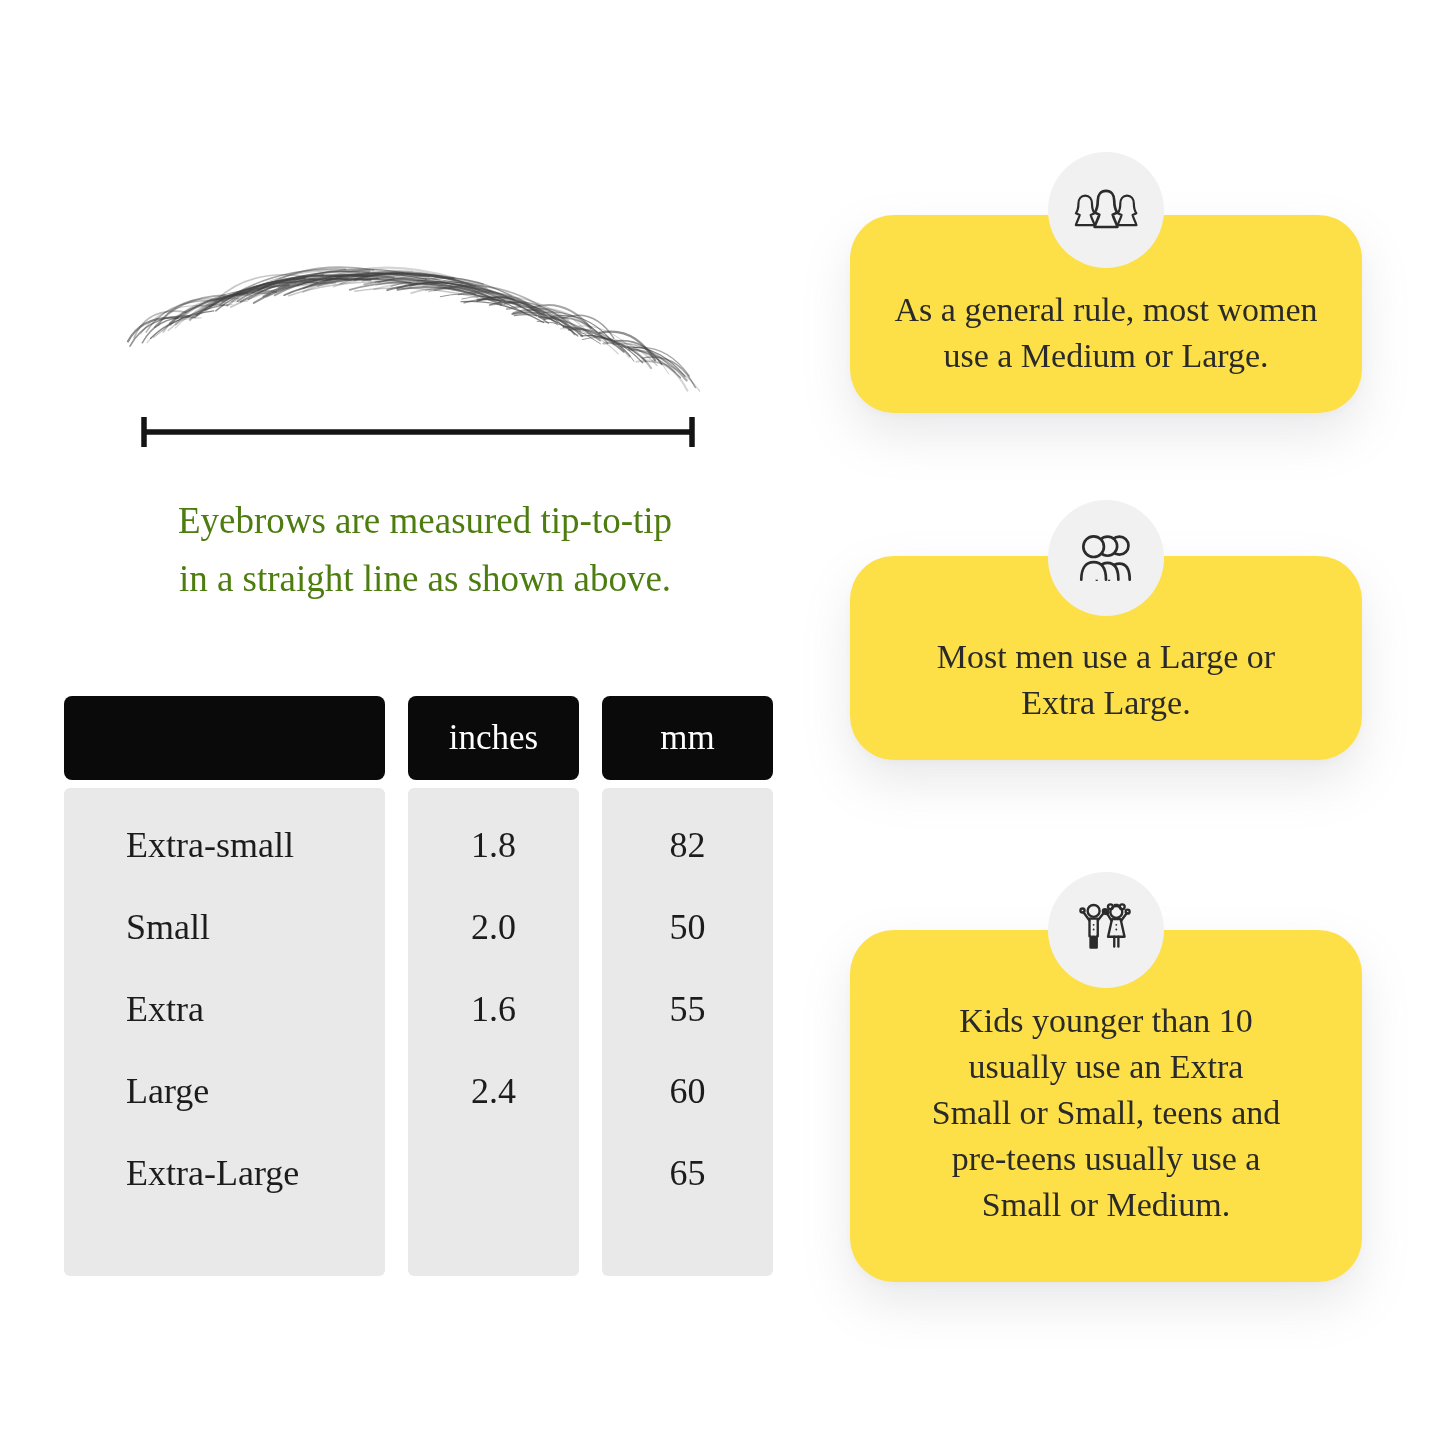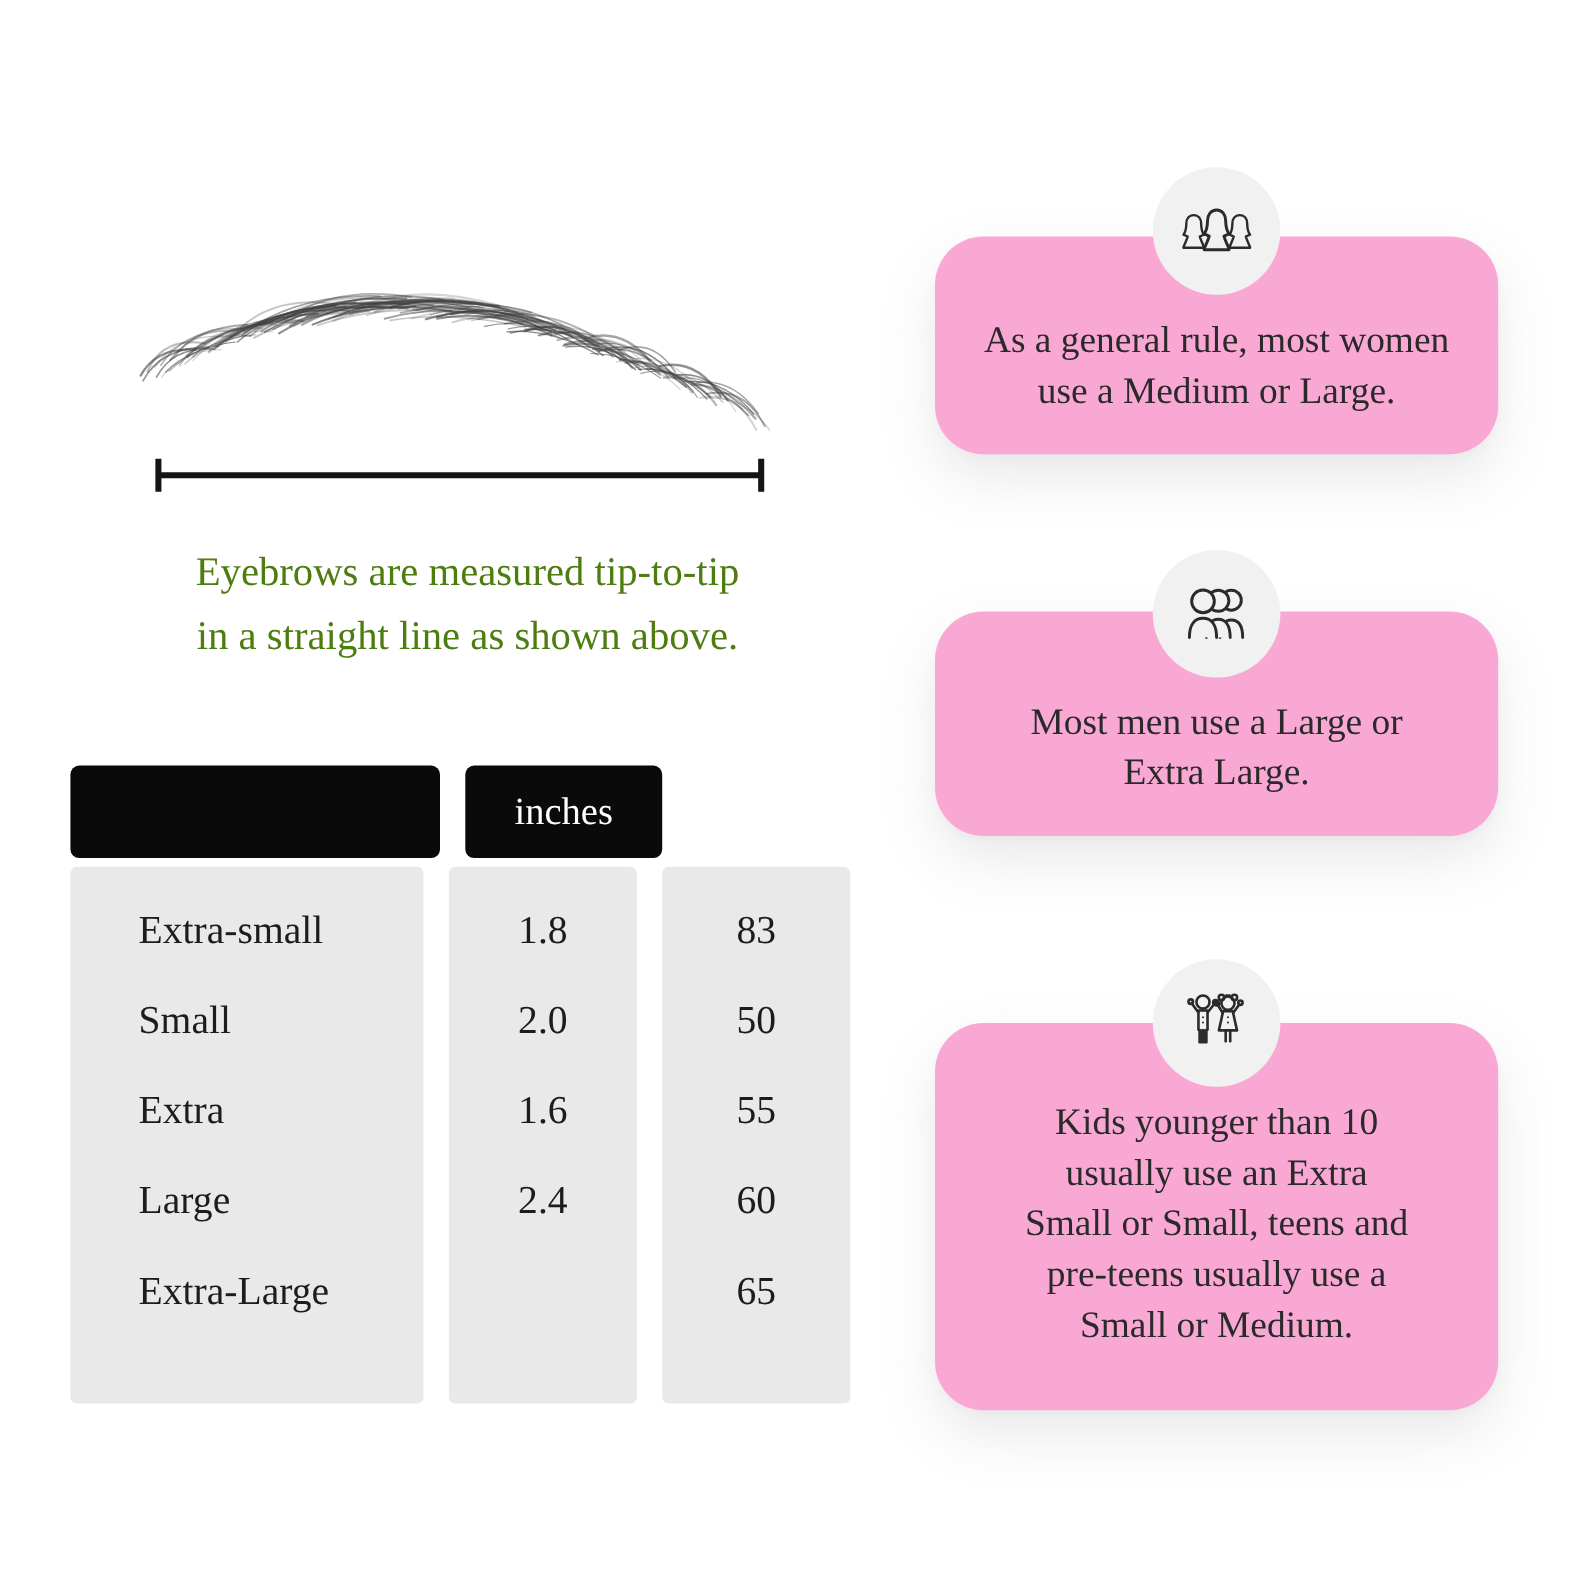--- a/index.html
+++ b/index.html
@@ -38,21 +38,21 @@
   .tcell {
     height: 82px; font-size: 36px; color: #1c1c1c;
     display: flex; align-items: center;
   }
   .c-label .tcell { justify-content: flex-start; padding-left: 62px; }
   .c-num   .tcell { justify-content: center; }
 
   
   .card {
     position: absolute; left: 850px; width: 512px;
-    background: #f9a8d4; border-radius: 44px;
+    background: #fde047; border-radius: 44px;
     box-shadow: 0 22px 48px rgba(135,135,145,0.18), 0 3px 8px rgba(0,0,0,0.025);
     text-align: center;
   }
   .card-1 { top: 215px; height: 198px; padding-top: 72px; }
   .card-2 { top: 556px; height: 204px; padding-top: 78px; }
   .card-3 { top: 930px; height: 352px; padding-top: 68px; }
   .card-line { font-size: 34px; line-height: 46px; color: #2a2a2a; }
 
   .icon-circle {
     position: absolute; left: 1048px; width: 116px; height: 116px;
@@ -224,37 +224,38 @@
 
   <div class="caption">
     <div>Eyebrows are measured tip-to-tip</div>
     <div>in a straight line as shown above.</div>
   </div>
 
   <div class="size-table">
     <div class="trow">
       <div class="thead-cell c-label"></div>
       <div class="thead-cell c-num">inches</div>
+      <div class="thead-cell c-num">mm</div>
     </div>
     <div class="trow tbody">
       <div class="tcol c-label">
         <div class="tcell">Extra-small</div>
         <div class="tcell">Small</div>
         <div class="tcell">Extra</div>
         <div class="tcell">Large</div>
         <div class="tcell">Extra-Large</div>
       </div>
       <div class="tcol c-num">
         <div class="tcell">1.8</div>
         <div class="tcell">2.0</div>
         <div class="tcell">1.6</div>
         <div class="tcell">2.4</div>
       </div>
       <div class="tcol c-num">
-        <div class="tcell">83</div>
+        <div class="tcell">82</div>
         <div class="tcell">50</div>
         <div class="tcell">55</div>
         <div class="tcell">60</div>
         <div class="tcell">65</div>
       </div>
     </div>
   </div>
 
   <div class="card card-1">
     <div class="card-line">As a general rule, most women</div>

